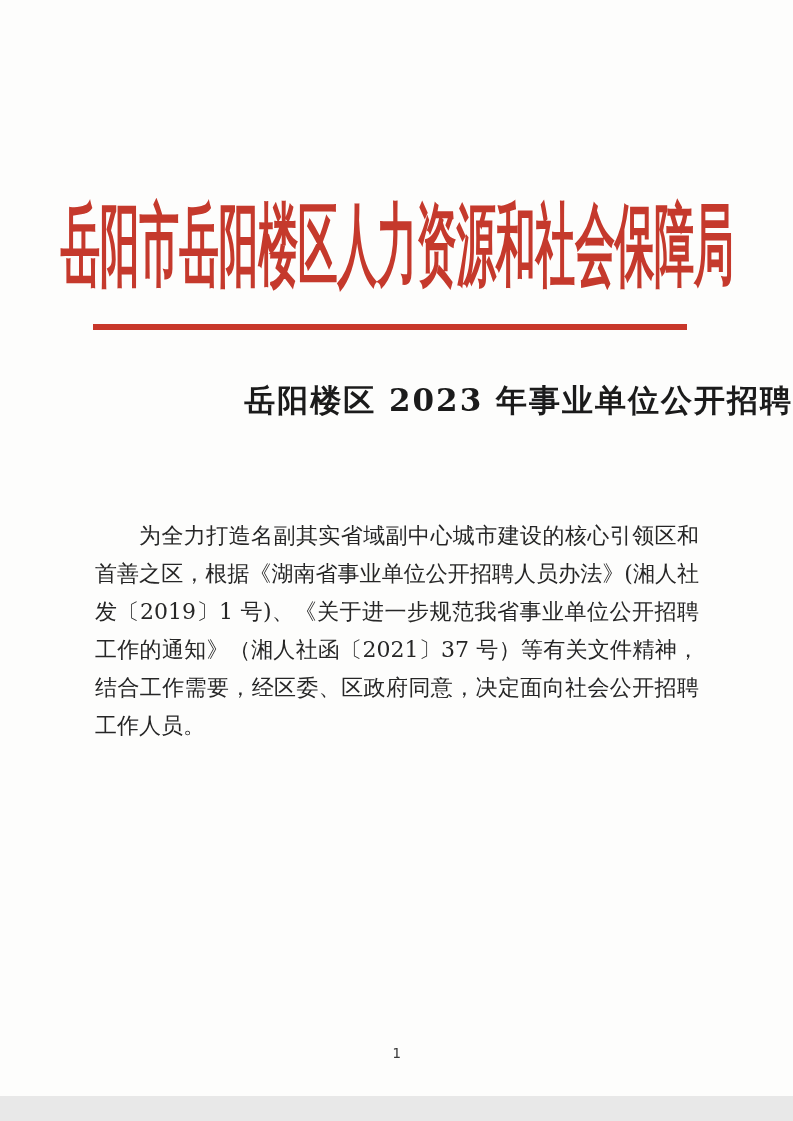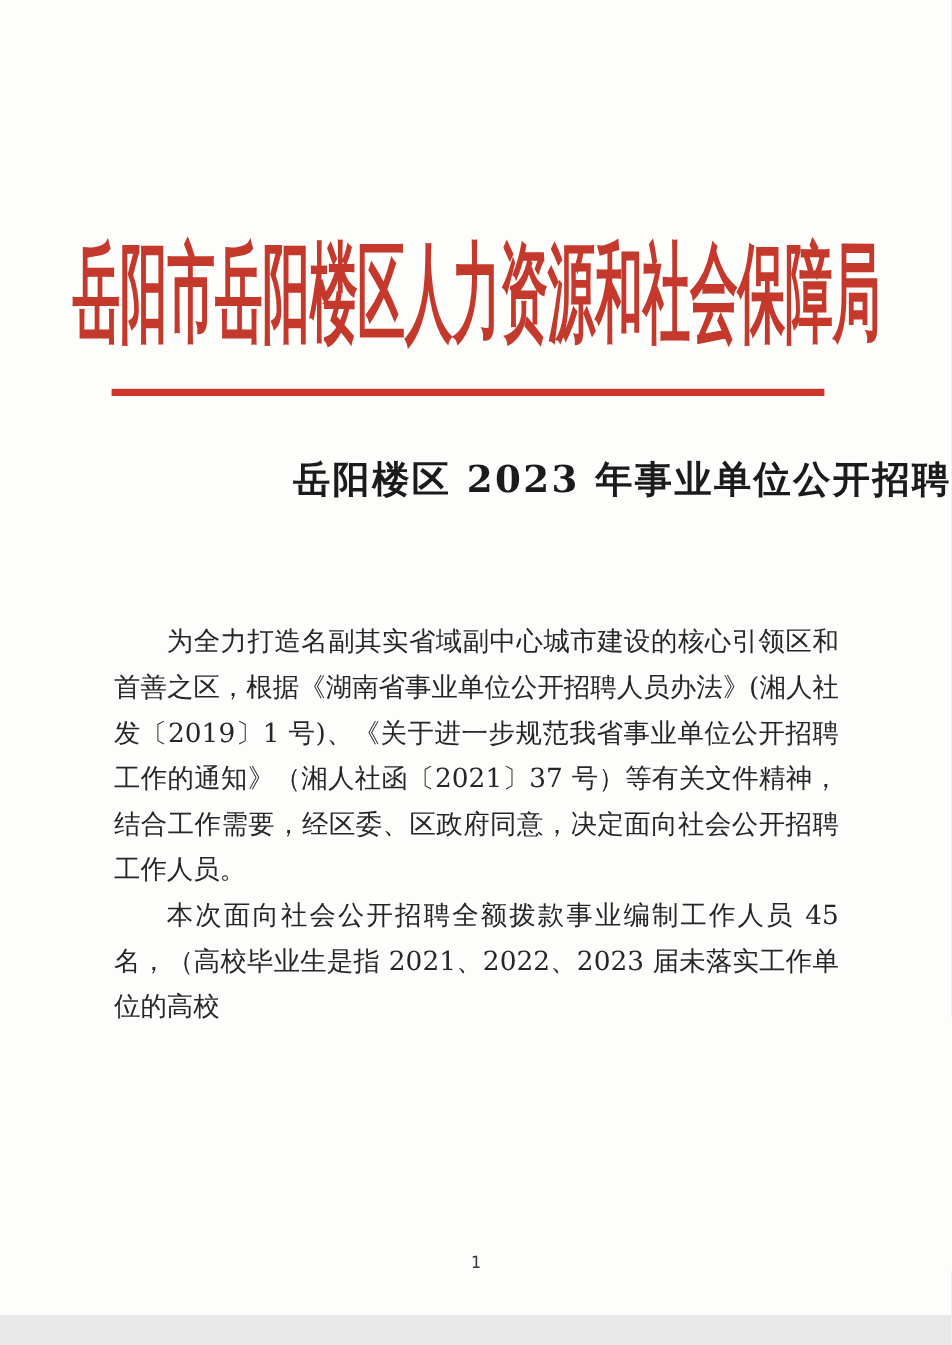--- a/index.html
+++ b/index.html
@@ -103,18 +103,17 @@
   </div>
 
   <div class="red-rule"></div>
 
   <h1 class="doc-title">
     <span>岳阳楼区 2023 年事业单位公开招聘</span><br>
   </h1>
 
   <div class="doc-body">
     <p>为全力打造名副其实省域副中心城市建设的核心引领区和首善之区，根据《湖南省事业单位公开招聘人员办法》(湘人社发〔2019〕1 号)、《关于进一步规范我省事业单位公开招聘工作的通知》（湘人社函〔2021〕37 号）等有关文件精神，结合工作需要，经区委、区政府同意，决定面向社会公开招聘工作人员。</p>
-    <p>本次面向社会公开招聘全额拨款事业编制工作人员 45 名，（高校毕业生是指 2021、2022、2023 届未落实工作单位的高校</p>
   </div>
 
   <div class="page-number">1</div>
 
 </div>
 
 </body></html>

